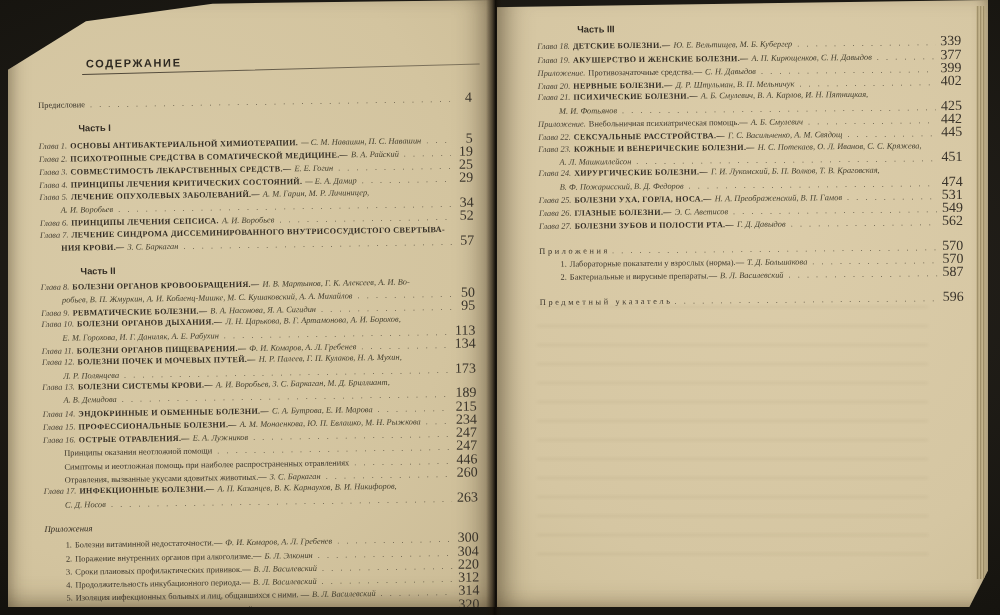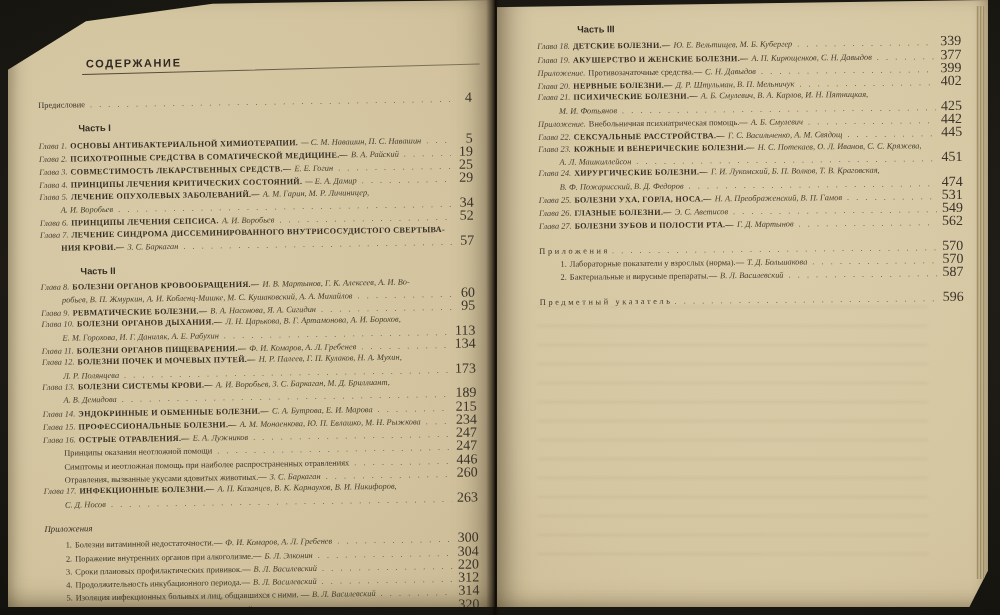--- a/index.html
+++ b/index.html
@@ -141,21 +141,21 @@
         <div class="sec-title">Часть II</div>
         <div class="entry">
           <div class="line">
             <span class="lbl">Глава 8.</span>
             <span class="ttl">БОЛЕЗНИ ОРГАНОВ КРОВООБРАЩЕНИЯ.—</span>
             <span class="aut">И. В. Мартынов, Г. К. Алексеев, А. И. Во-</span>
           </div>
           <div class="line cont">
             <span class="aut">робьев, В. П. Жмуркин, А. И. Кобленц-Мишке, М. С. Кушаковский, А. А. Михайлов</span>
             <span class="dots">. . . . . . . . . . . . . . . . . . . . . . . . . . . . . . . . . . . . . . . . . . . . . . . . . . . . . . . . . . . . . . . . . . . . . . . . . . . . . . . . . . . . . . . . . . . . . . . . . . . . . . . . . . . . . . . . . . . . . . . . . . . . . . . . . . . . . . . . . . . . . . . . . . . . . . . . . . . . . . . . </span>
-            <span class="pg">60</span>
+            <span class="pg">50</span>
           </div>
         </div>
         <div class="entry">
           <div class="line">
             <span class="lbl">Глава 9.</span>
             <span class="ttl">РЕВМАТИЧЕСКИЕ БОЛЕЗНИ.—</span>
             <span class="aut">В. А. Насонова, Я. А. Сигидин</span>
             <span class="dots">. . . . . . . . . . . . . . . . . . . . . . . . . . . . . . . . . . . . . . . . . . . . . . . . . . . . . . . . . . . . . . . . . . . . . . . . . . . . . . . . . . . . . . . . . . . . . . . . . . . . . . . . . . . . . . . . . . . . . . . . . . . . . . . . . . . . . . . . . . . . . . . . . . . . . . . . . . . . . . . . </span>
             <span class="pg">95</span>
           </div>
@@ -434,21 +434,21 @@
             <span class="ttl">ГЛАЗНЫЕ БОЛЕЗНИ.—</span>
             <span class="aut">Э. С. Аветисов</span>
             <span class="dots">. . . . . . . . . . . . . . . . . . . . . . . . . . . . . . . . . . . . . . . . . . . . . . . . . . . . . . . . . . . . . . . . . . . . . . . . . . . . . . . . . . . . . . . . . . . . . . . . . . . . . . . . . . . . . . . . . . . . . . . . . . . . . . . . . . . . . . . . . . . . . . . . . . . . . . . . . . . . . . . . </span>
             <span class="pg">549</span>
           </div>
         </div>
         <div class="entry">
           <div class="line">
             <span class="lbl">Глава 27.</span>
             <span class="ttl">БОЛЕЗНИ ЗУБОВ И ПОЛОСТИ РТА.—</span>
-            <span class="aut">Г. Д. Мартынов</span>
+            <span class="aut">Г. Д. Давыдов</span>
             <span class="dots">. . . . . . . . . . . . . . . . . . . . . . . . . . . . . . . . . . . . . . . . . . . . . . . . . . . . . . . . . . . . . . . . . . . . . . . . . . . . . . . . . . . . . . . . . . . . . . . . . . . . . . . . . . . . . . . . . . . . . . . . . . . . . . . . . . . . . . . . . . . . . . . . . . . . . . . . . . . . . . . . </span>
             <span class="pg">562</span>
           </div>
         </div>
         <div class="sec-row">
           <span class="spaced">Приложения</span>
           <span class="dots">. . . . . . . . . . . . . . . . . . . . . . . . . . . . . . . . . . . . . . . . . . . . . . . . . . . . . . . . . . . . . . . . . . . . . . . . . . . . . . . . . . . . . . . . . . . . . . . . . . . . . . . . . . . . . . . . . . . . . . . . . . . . . . . . . . . . . . . . . . . . . . . . . . . . . . . . . . . . . . . . </span>
           <span class="pg">570</span>
         </div>
         <div class="entry indent">

